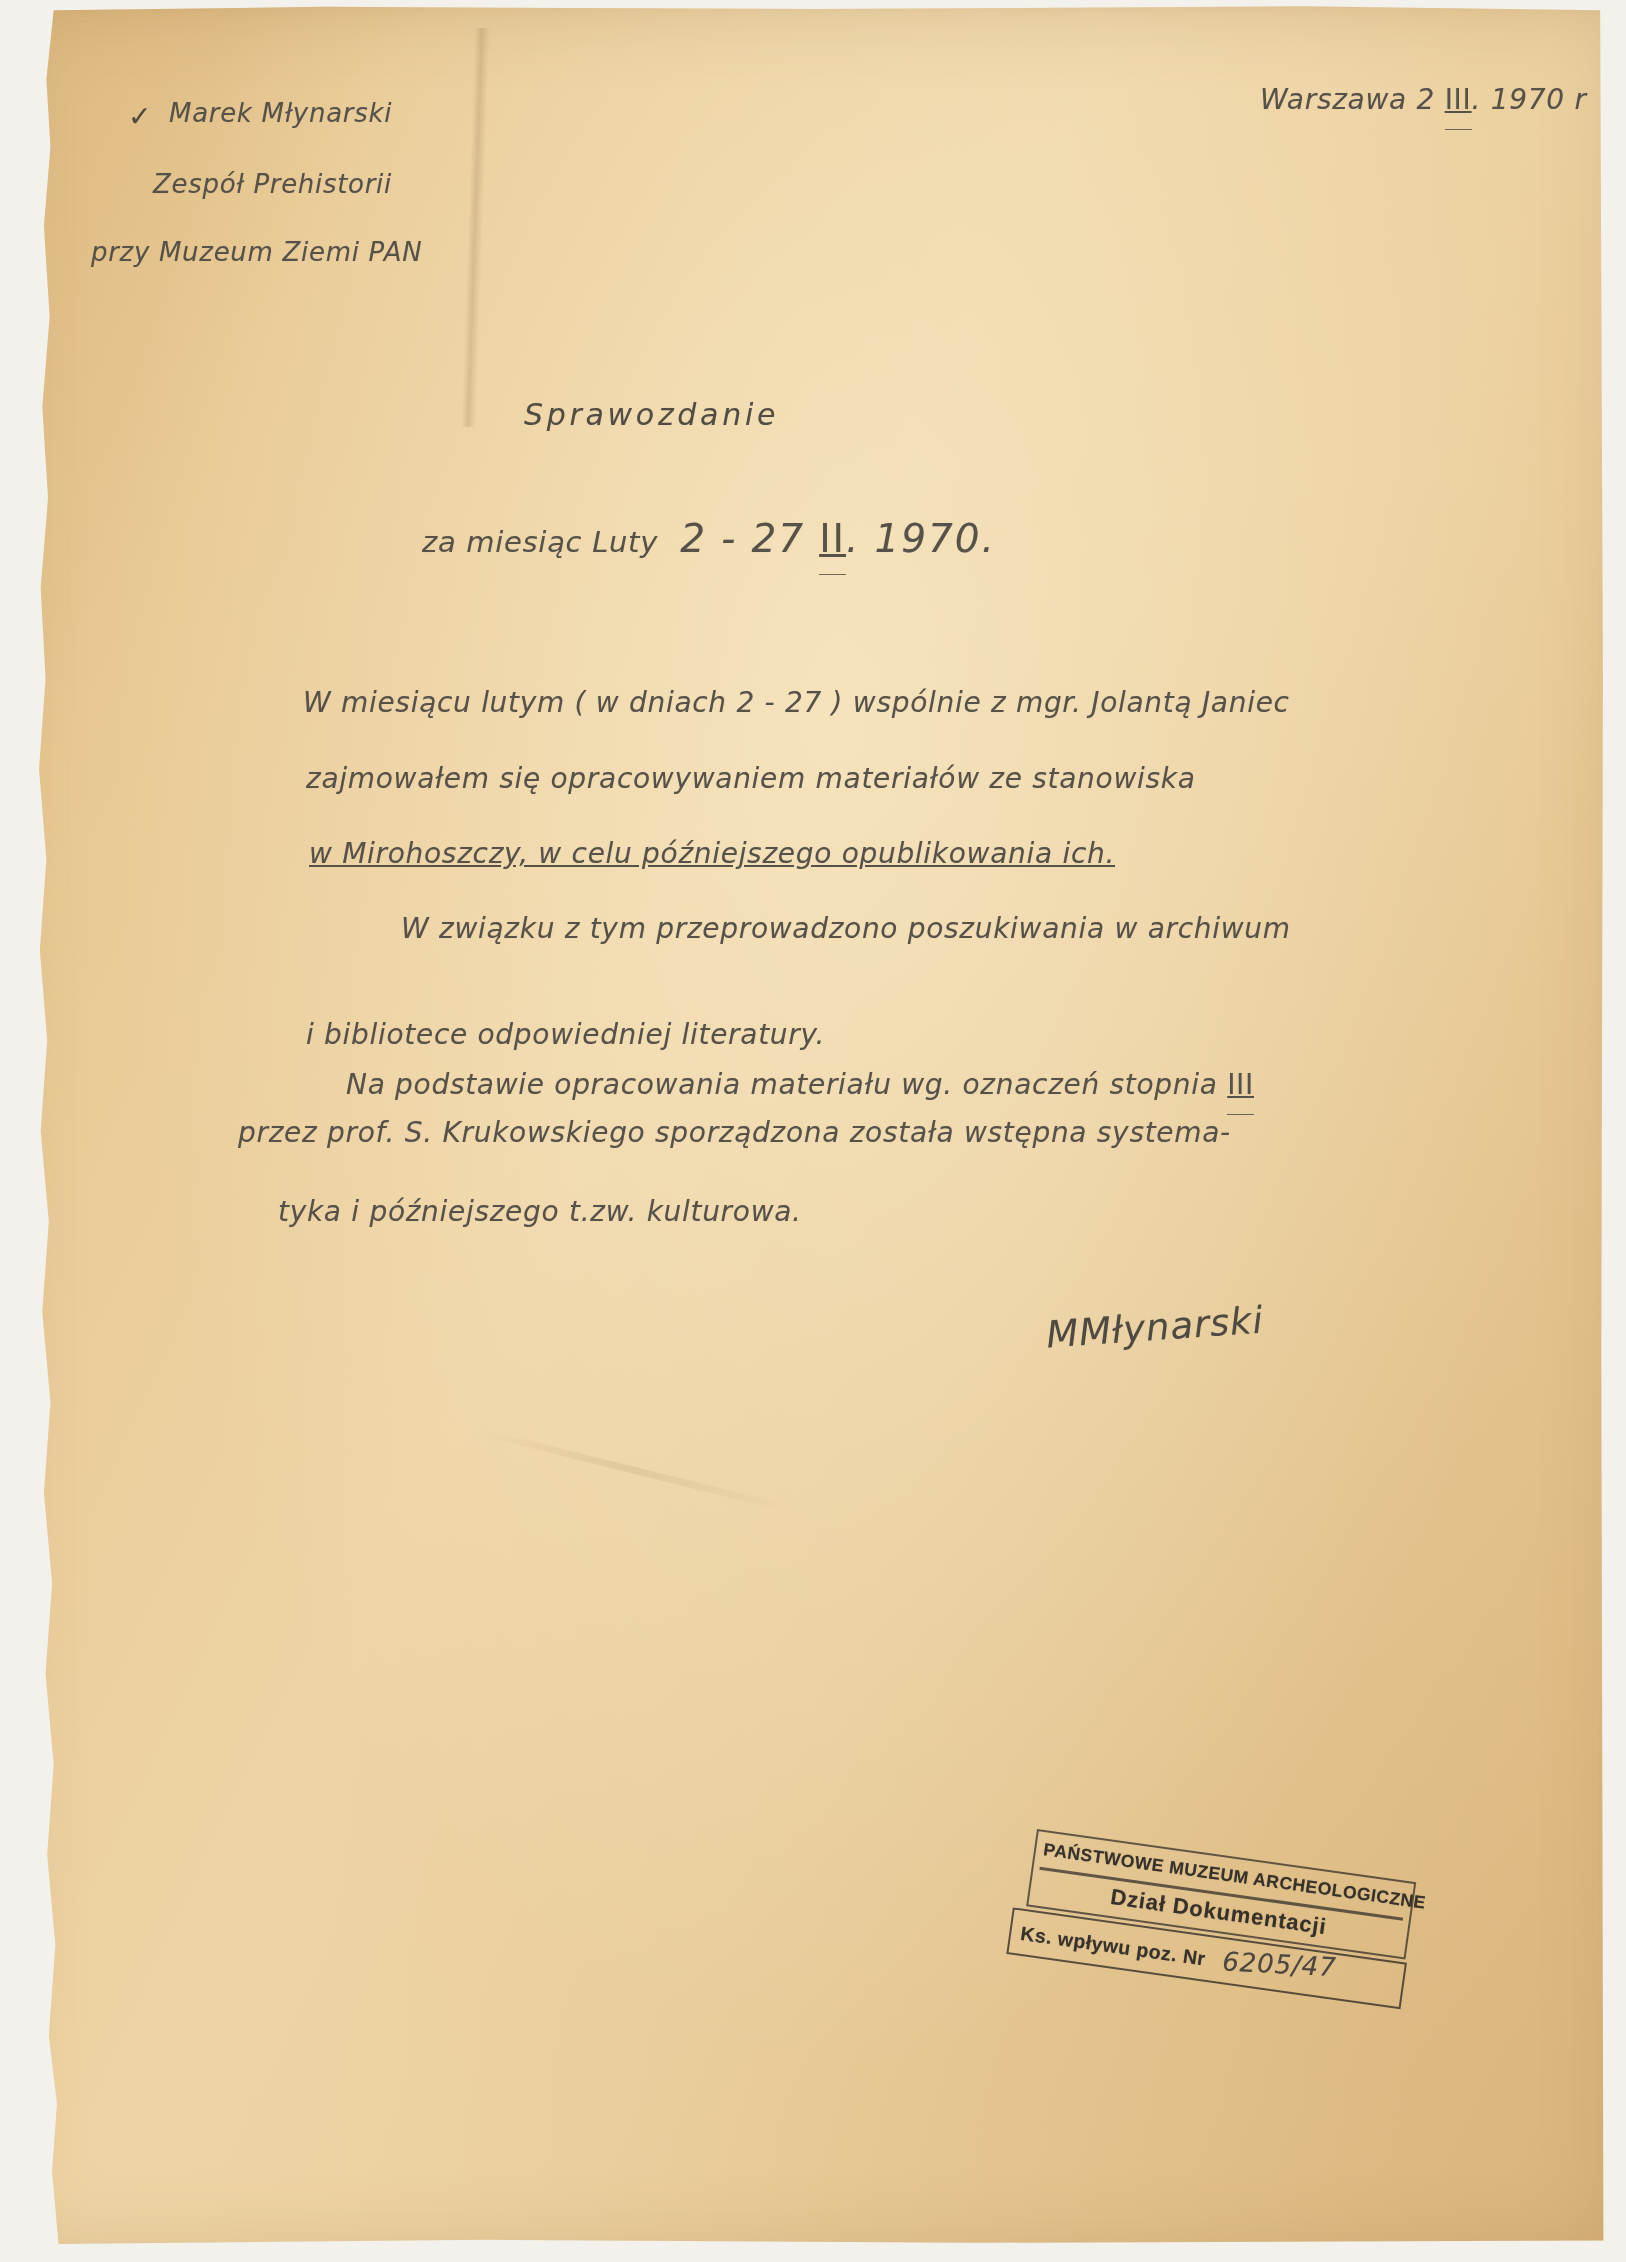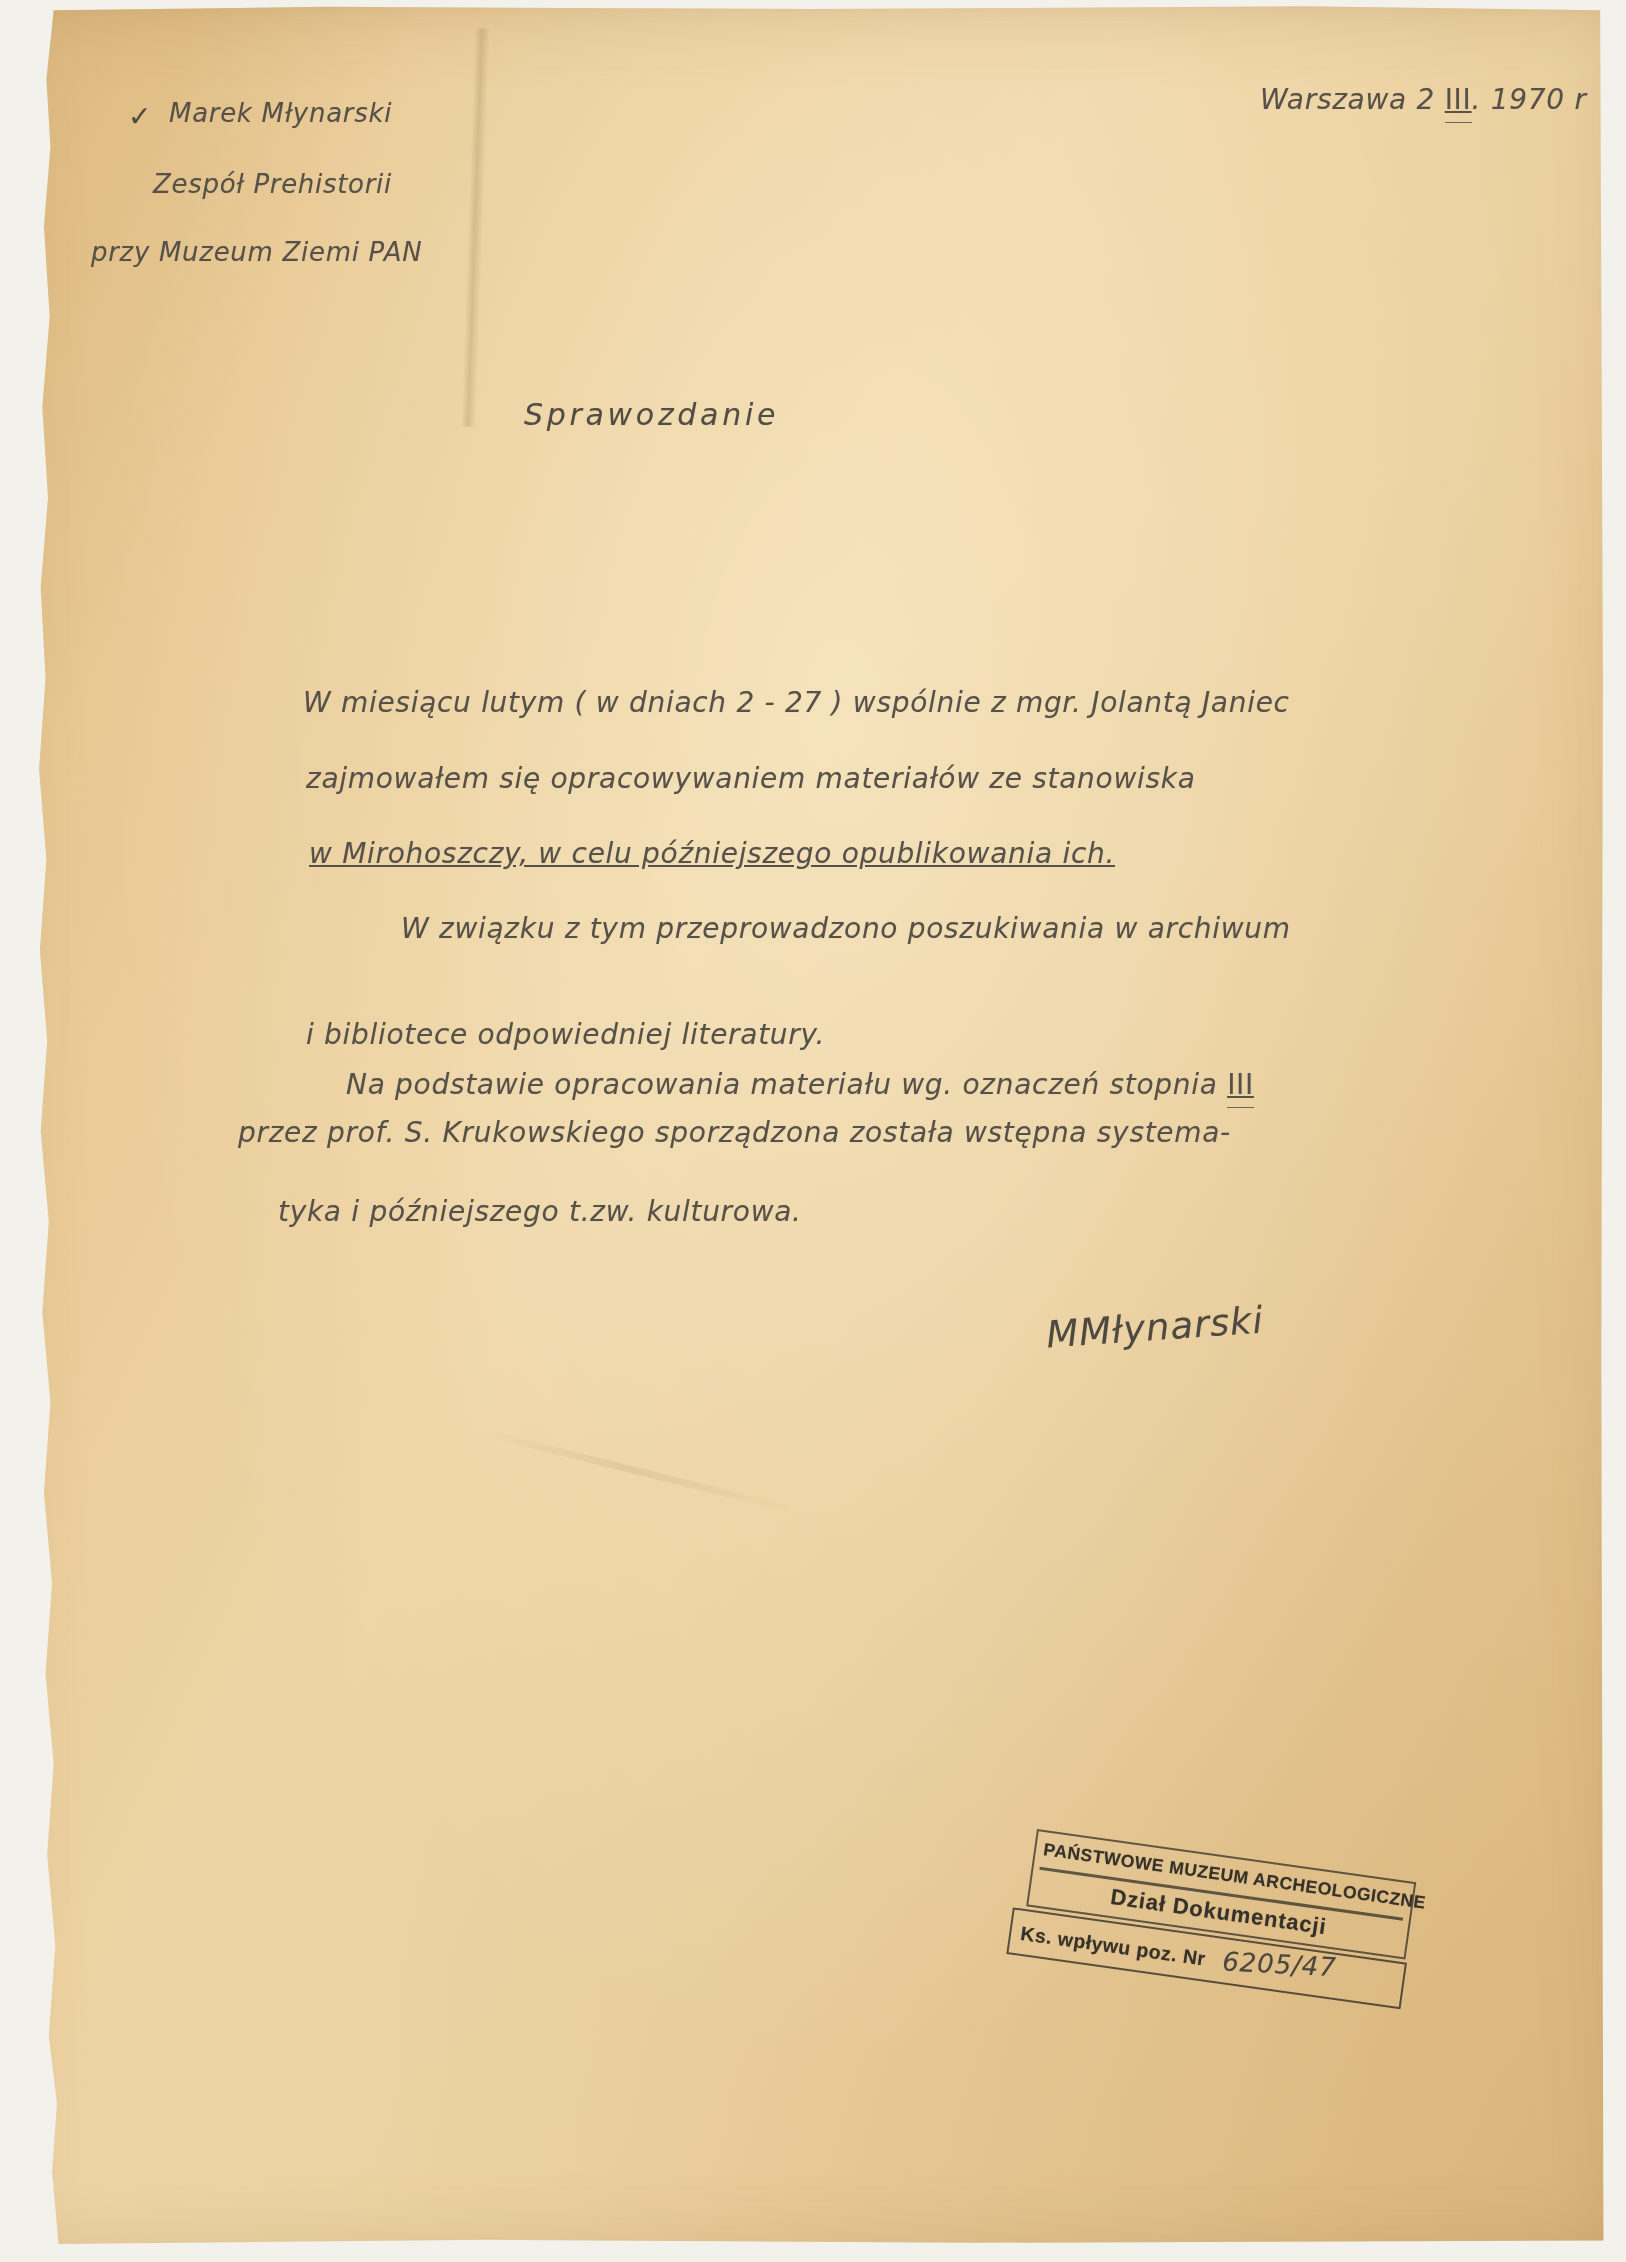--- a/index.html
+++ b/index.html
@@ -55,21 +55,21 @@
   .sender{font-size:26px;}
   .dateline{font-size:28px;}
   .title{font-size:30px;letter-spacing:3.7px;color:#514d44;}
   .subtitle-pre{font-size:29px;}
   .subtitle-date{font-size:39px;letter-spacing:1.9px;}
   .bodyline{font-size:28px;}
   .signature{font-size:37px;transform:rotate(-4deg);letter-spacing:0.9px;color:#4e4a42;}
   .roman-u{
     text-decoration:underline;
     border-bottom:1.9px solid rgba(86,82,74,0.85);
-    padding-bottom:6px;
+    padding-bottom:13px;
     font-style:normal;
   }
   .tick{font-size:28px;color:#4e4a42;font-style:normal;}
 
   
   .stamp-wrap{
     position:absolute;left:1037px;top:1829px;width:399px;
     transform:rotate(8deg);transform-origin:0 0;
     color:rgba(40,38,34,0.85);
     font-family:"Liberation Sans", sans-serif;
@@ -128,20 +128,26 @@
     <div class="hw sender" style="left:153px;top:169px;">Zespół Prehistorii</div>
     <div class="hw sender" style="left:91px;top:237px;">przy Muzeum Ziemi PAN</div>
   </div>
 
   <div class="hw dateline" style="left:1260px;top:83px;">
     <span>Warszawa 2 </span><span class="roman-u">III</span><span>. 1970 r</span>
   </div>
 
   <div class="hw title" style="left:524px;top:397px;">Sprawozdanie</div>
 
+  <div class="hw" style="left:422px;top:516px;">
+    <span class="subtitle-pre">za miesiąc Luty</span>
+    <span class="subtitle-date" style="margin-left:16.7px;">
+      <span>2 - 27 </span><span class="roman-u">II</span><span>. 1970.</span>
+    </span>
+  </div>
 
   <div>
     <div class="hw bodyline" style="left:303px;top:686px;">W miesiącu lutym ( w dniach 2 - 27 )  wspólnie z mgr. Jolantą Janiec</div>
     <div class="hw bodyline" style="left:306px;top:762px;">zajmowałem się opracowywaniem  materiałów ze stanowiska</div>
     <div class="hw bodyline" style="left:309px;top:837px;text-decoration:underline;">w Mirohoszczy, w celu późniejszego opublikowania ich.</div>
     <div class="hw bodyline" style="left:401px;top:912px;">W związku z tym przeprowadzono poszukiwania w archiwum</div>
     <div class="hw bodyline" style="left:306px;top:970px;margin-top:48px;">i bibliotece odpowiedniej literatury.</div>
     <div class="hw bodyline" style="left:346px;top:1068px;">
       <span>Na podstawie opracowania materiału wg. oznaczeń stopnia </span><span class="roman-u">III</span>
     </div>

